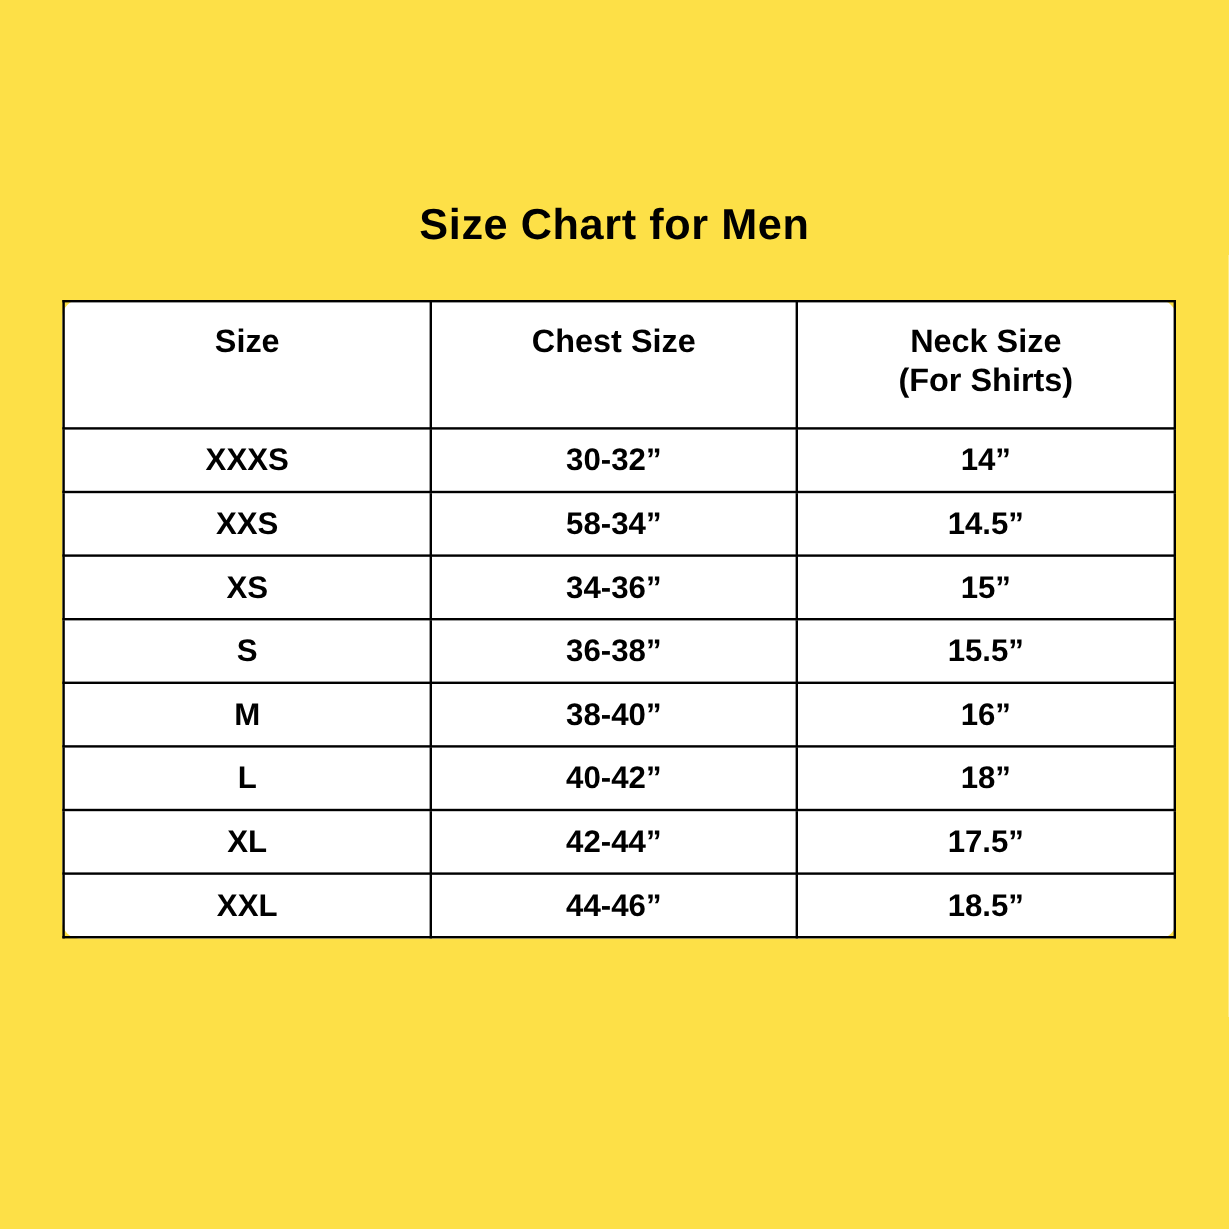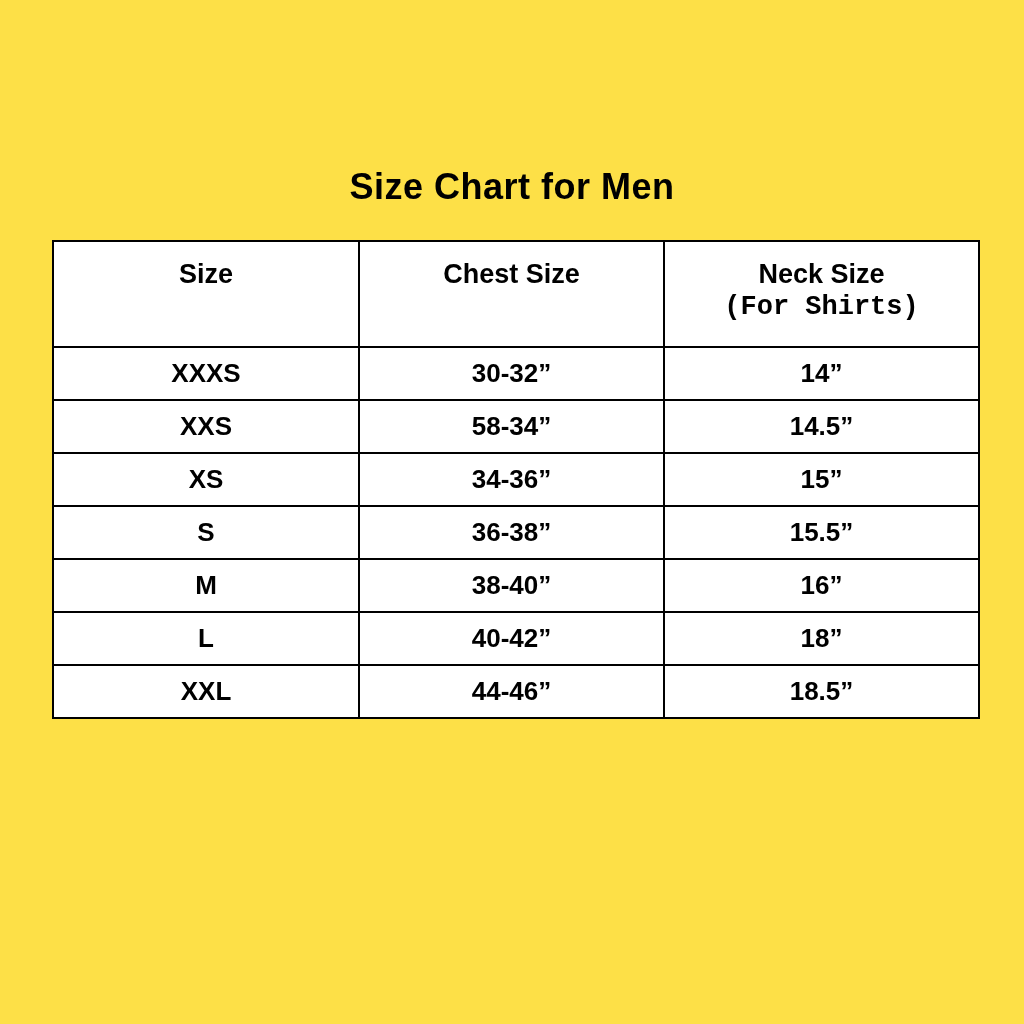--- a/index.html
+++ b/index.html
@@ -23,25 +23,26 @@
     width: 100%;
     text-align: center;
     font-size: 36px;
     font-weight: bold;
     letter-spacing: 0.5px;
     margin: 0;
   }
   table.size-chart {
     position: absolute;
     left: 52px;
-    top: 240px;
+    top: 250px;
     width: 926px;
     border-collapse: collapse;
     table-layout: fixed;
     background: #ffffff;
+    border-radius: 14px;
   }
   table.size-chart th,
   table.size-chart td {
     border: 2px solid #000000;
     text-align: center;
     font-weight: bold;
     padding: 0;
   }
   table.size-chart th {
     height: 88px;
@@ -51,21 +52,21 @@
     padding-top: 16px;
   }
   table.size-chart td {
     height: 51px;
     font-size: 26px;
     vertical-align: middle;
   }
   col.c1 { width: 306px; }
   col.c2 { width: 305px; }
   col.c3 { width: 315px; }
-  .header-sub { display: block; font-weight: bold; font-family: Liberation Mono, monospace; }
+  .header-sub { display: block; font-weight: bold; }
 </style>
 </head>
 <body>
 
 <div class="canvas">
 
   <h1 class="page-title">Size Chart for Men</h1>
 
   <table class="size-chart">
     <colgroup>
@@ -112,20 +113,25 @@
         <td>M</td>
         <td>38-40”</td>
         <td>16”</td>
       </tr>
       <tr>
         <td>L</td>
         <td>40-42”</td>
         <td>18”</td>
       </tr>
       <tr>
+        <td>XL</td>
+        <td>42-44”</td>
+        <td>17.5”</td>
+      </tr>
+      <tr>
         <td>XXL</td>
         <td>44-46”</td>
         <td>18.5”</td>
       </tr>
     </tbody>
   </table>
 
 </div>
 
 </body></html>

